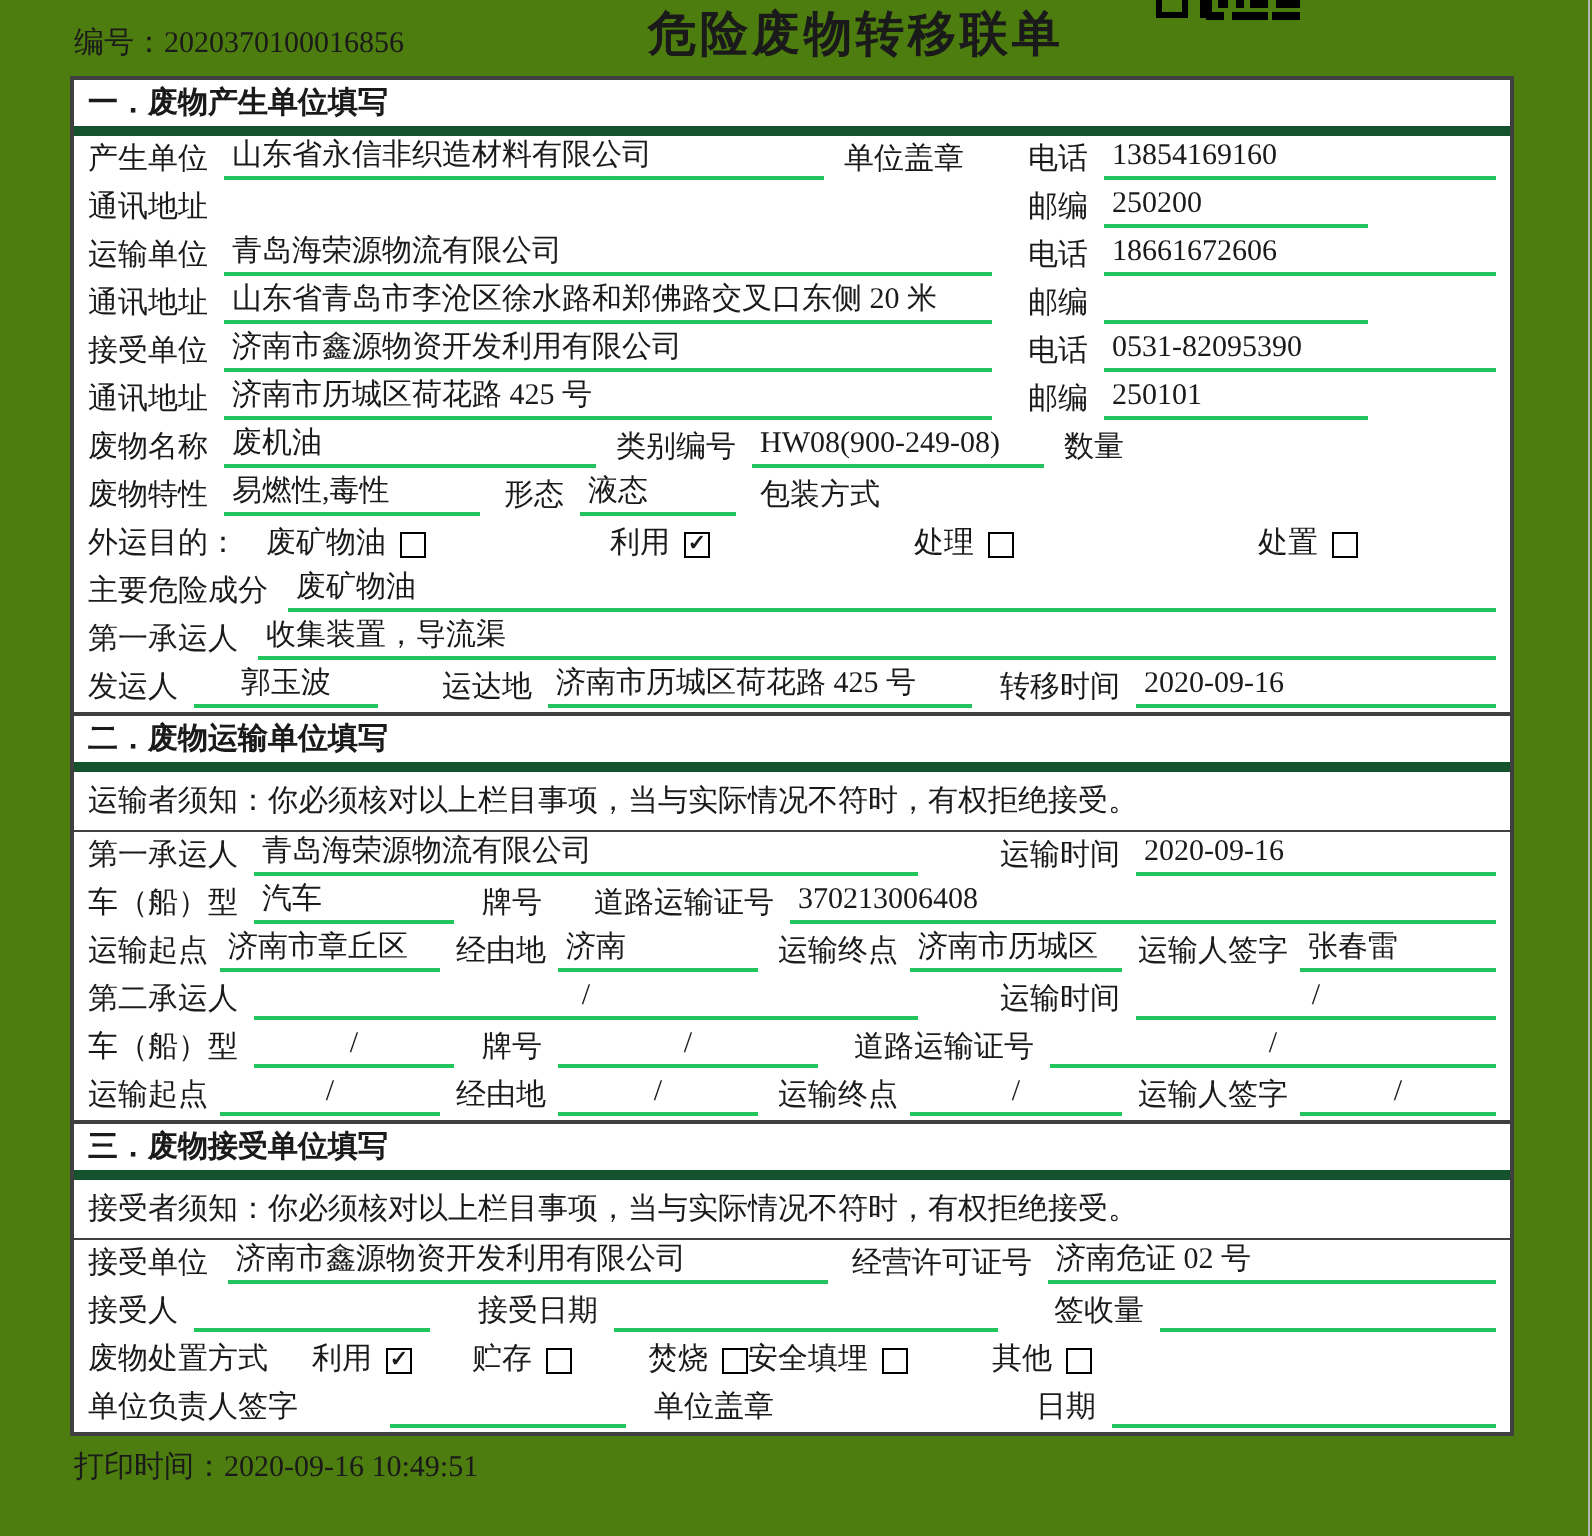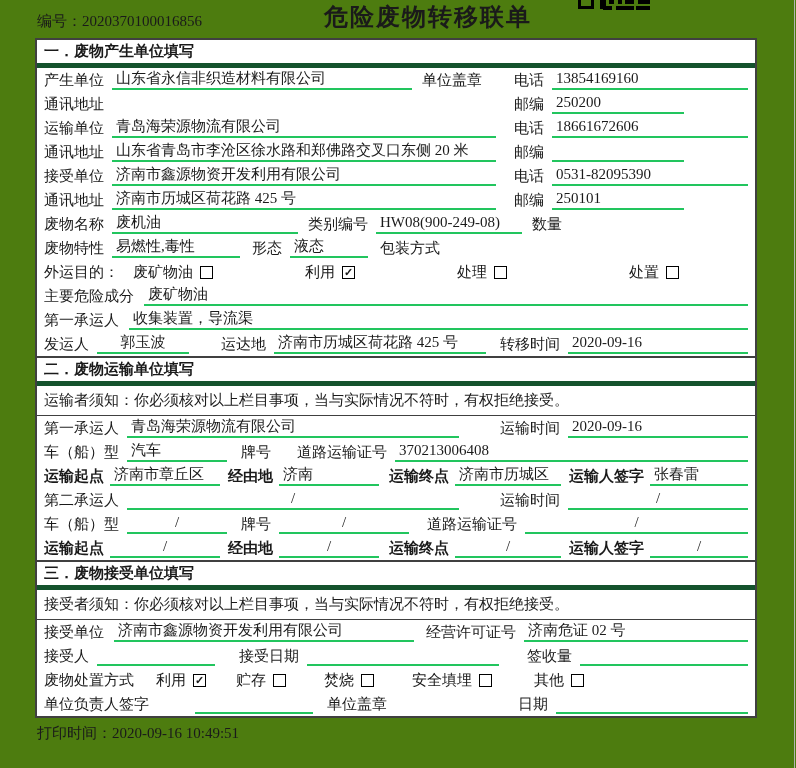--- a/index.html
+++ b/index.html
@@ -18,21 +18,21 @@
   .sec-h.bt{border-top:2px solid #404040;}
   .notice{display:flex;align-items:center;height:29px;padding:0 7px;border-bottom:1px solid #404040;text-align:right;}
   .row{display:flex;align-items:flex-end;height:24px;padding:0 7px 2px 7px;box-sizing:border-box;}
   .lbl{white-space:nowrap;line-height:19px;}
   .u{border-bottom:2px solid #22c55e;line-height:19px;padding:0 4px;white-space:nowrap;
      overflow:hidden;box-sizing:border-box;}
   .u.c{text-align:center;}
   .grow{flex:1;}
   .sp{flex:1;}
   .left{flex:0 0 462px;display:flex;align-items:flex-end;margin-right:8px;}
-  .mr8{margin-right:8px;} .mr6{margin-right:6px;font-weight:bold;} .mr10{margin-right:10px;}
+  .mr8{margin-right:8px;} .mr6{margin-right:6px;} .mr10{margin-right:10px;}
   .grp{display:flex;align-items:center;white-space:nowrap;}
   .cb{display:inline-block;width:13px;height:13px;border:1.5px solid #000;margin-left:7px;
       box-sizing:border-box;text-align:center;line-height:10px;font-size:11px;font-weight:bold;}
   .cb i{font-style:normal;}
   .footer{margin:6px 0 0 37px;white-space:nowrap;}
 </style>
 </head>
 <body>
 
 <div class="page">
@@ -255,21 +255,21 @@
         <span class="cb"><i>✓</i></span>
       </span>
       <span class="grp" style="margin-left:30px">
         <span class="lbl">贮存</span>
         <span class="cb"></span>
       </span>
       <span class="grp" style="margin-left:38px">
         <span class="lbl">焚烧</span>
         <span class="cb"></span>
       </span>
-      <span class="grp" style="margin-left:38px">
+      <span class="grp" style="">
         <span class="lbl">安全填埋</span>
         <span class="cb"></span>
       </span>
       <span class="grp" style="margin-left:42px">
         <span class="lbl">其他</span>
         <span class="cb"></span>
       </span>
     </div>
 
     <div class="row">

